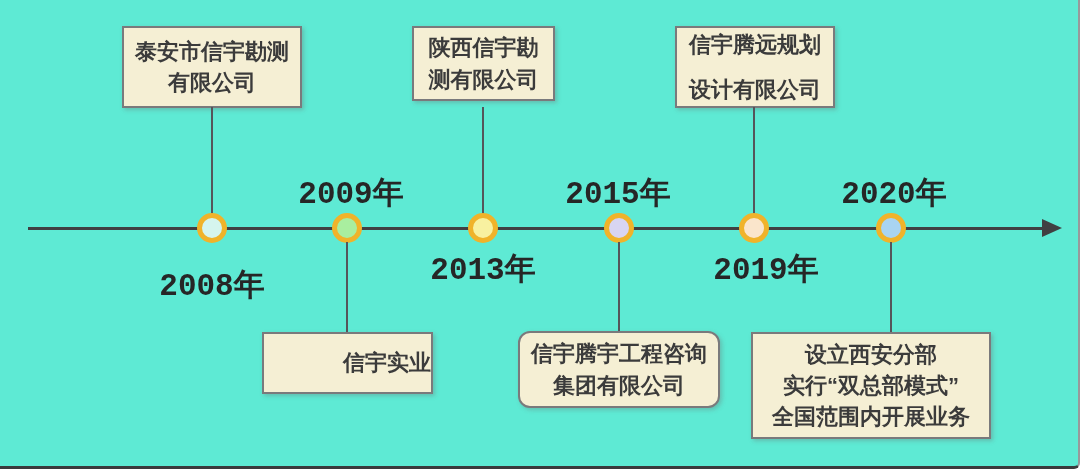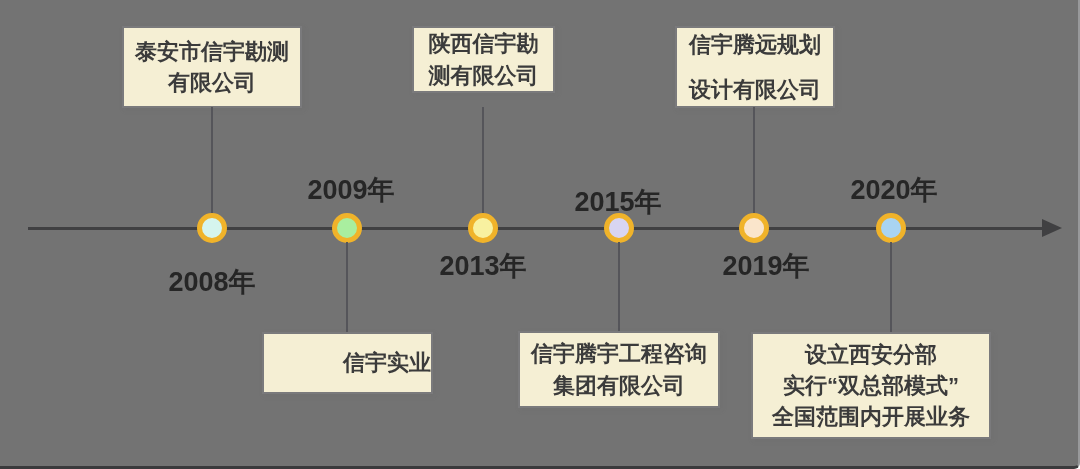--- a/index.html
+++ b/index.html
@@ -1,21 +1,21 @@
 <!DOCTYPE html>
 <html><head>
 <meta charset="utf-8">
 <style>
   html, body { margin: 0; padding: 0; background: #ffffff; }
   #frame {
     position: relative;
     width: 1080px;
     height: 469px;
     box-sizing: border-box;
-    background: #737373;
+    background: #5eead4;
     border-right: 2px solid #98999b;
     border-bottom: 3px solid #3a3a3c;
     border-radius: 0 0 6px 0;
     overflow: hidden;
     font-family: "Liberation Sans", "DejaVu Sans", sans-serif;
   }
   .tl-line {
     position: absolute;
     left: 28px; top: 227px;
     width: 1018px; height: 3px;
@@ -54,24 +54,25 @@
     justify-content: center;
     text-align: center;
     color: #3b3b3b;
     font-weight: 700;
     font-size: 22px;
     line-height: 1.42;
   }
   .year {
     position: absolute;
     transform: translateX(-50%);
-    font-size: 27px;
+    font-size: 31px;
     font-weight: 700;
     color: #262626;
     white-space: nowrap;
+    font-family: Liberation Mono, monospace;
   }
 </style>
 </head>
 <body>
 
 <div id="frame">
 
   <div class="tl-line"></div>
   <div class="tl-arrowhead"></div>
 
@@ -83,32 +84,32 @@
   <div class="dot" style="left: 197px; top: 213px; background: rgb(213, 245, 238); border-color: rgb(240, 179, 42);"></div>
   <div class="year" style="left:212px; top:264px;">2008年</div>
 
   <div class="year" style="left:351px; top:172px;">2009年</div>
   <div class="dot" style="left: 332px; top: 213px; background: rgb(169, 238, 159); border-color: rgb(240, 179, 42);"></div>
   <div class="connector" style="left:346px; top:242px; height:90px;"></div>
   <div class="evt-box" style="left:262px; top:332px; width:171px; height:62px;align-items:flex-end;">
     <div>信宇实业</div>
   </div>
 
-  <div class="evt-box" style="left:412px; top:26px; width:143px; height:67px;">
+  <div class="evt-box" style="left:412px; top:26px; width:143px; height:75px;">
     <div>陕西信宇勘</div>
     <div>测有限公司</div>
   </div>
   <div class="connector" style="left:482px; top:107px; height:107px;"></div>
   <div class="dot" style="left: 468px; top: 213px; background: rgb(248, 241, 160); border-color: rgb(240, 179, 42);"></div>
   <div class="year" style="left:483px; top:248px;">2013年</div>
 
-  <div class="year" style="left:618px; top:172px;margin-top:12px;">2015年</div>
+  <div class="year" style="left:618px; top:172px;">2015年</div>
   <div class="dot" style="left: 604px; top: 213px; background: rgb(216, 213, 242); border-color: rgb(240, 179, 42);"></div>
   <div class="connector" style="left:618px; top:242px; height:90px;"></div>
-  <div class="evt-box" style="left:518px; top:331px; width:202px; height:77px;">
+  <div class="evt-box" style="left:518px; top:331px; width:202px; height:77px;border-radius:12px;">
     <div>信宇腾宇工程咨询</div>
     <div>集团有限公司</div>
   </div>
 
   <div class="evt-box" style="left:675px; top:26px; width:160px; height:82px;gap:13px;">
     <div>信宇腾远规划</div>
     <div>设计有限公司</div>
   </div>
   <div class="connector" style="left:753px; top:107px; height:107px;"></div>
   <div class="dot" style="left: 739px; top: 213px; background: rgb(250, 229, 203); border-color: rgb(240, 179, 42);"></div>

